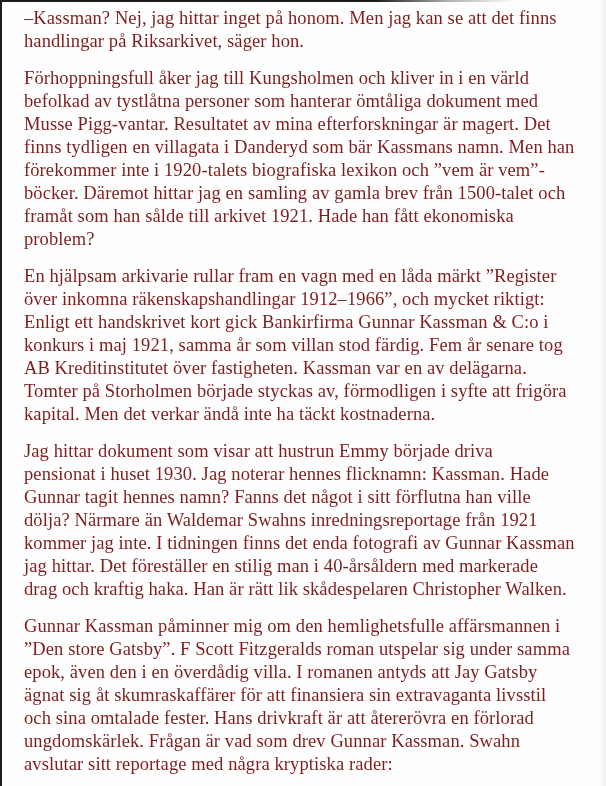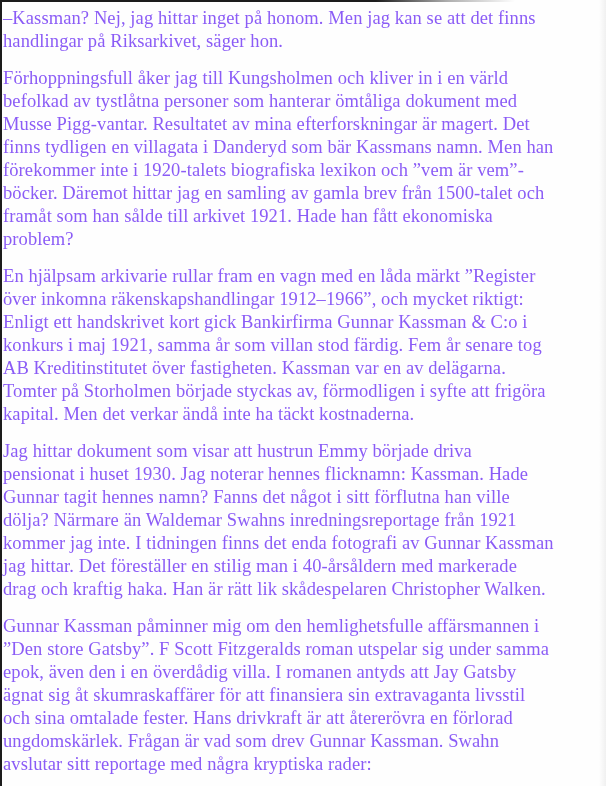--- a/index.html
+++ b/index.html
@@ -11,26 +11,26 @@
     height: 786px;
     background: #ffffff;
     overflow: hidden;
     position: relative;
   }
   .page {
     position: relative;
     width: 606px;
     height: 786px;
     box-sizing: border-box;
-    padding: 7px 8px 0 3px;
+    padding: 7px 8px 0 24px;
     background: #fefefe;
     font-family: "Liberation Serif", "DejaVu Serif", serif;
     font-size: 18.5px;
     line-height: 23px;
-    color: #8b5cf6;
+    color: #7f1d1d;
     text-rendering: optimizeLegibility;
   }
   
   .edge-left {
     position: absolute;
     left: 0; top: 0;
     width: 2px; height: 786px;
     background: #1c1c1c;
     z-index: 3;
   }

